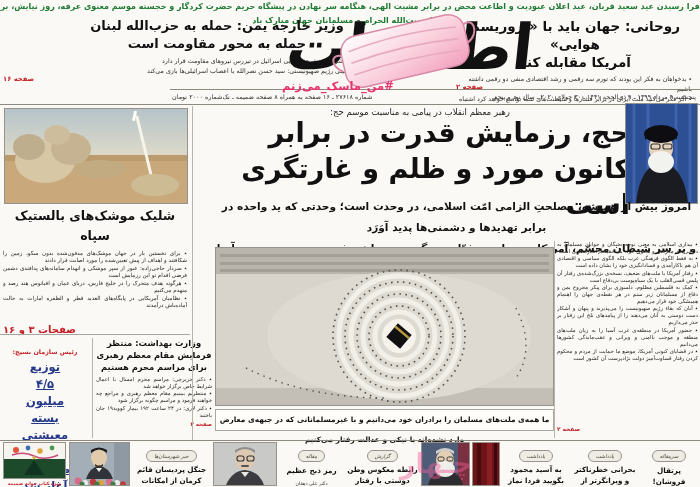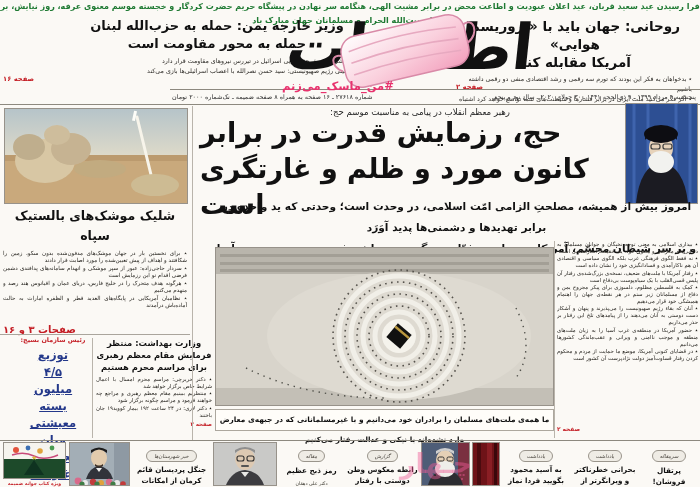--- a/index.html
+++ b/index.html
@@ -14,21 +14,21 @@
   .topstrip{width:700px;height:14px;line-height:14px;font-size:8px;font-weight:bold;
             color:#1f7a33;text-align:center;letter-spacing:-0.2px;}
   .headline-lg{font-size:13.5px;font-weight:bold;line-height:18px;text-align:center;}
   .tinybul{font-size:6.3px;color:#2e2c28;line-height:1.55;}
   .bl::before{content:"٭ ";}
   .logo-text{font-size:60px;font-weight:900;line-height:76px;text-align:center;
              transform:skewX(-6deg) scaleY(1.05);letter-spacing:-2px;}
   .hashtag{font-size:11.5px;font-weight:bold;color:#e8336e;}
   .dateline{font-size:6.4px;color:#2a2a2a;white-space:nowrap;}
   .kicker{font-size:8.6px;color:#222;text-align:center;}
-  .mainhead{font-size:27px;font-weight:900;line-height:36px;text-align:left;letter-spacing:-0.5px;}
+  .mainhead{font-size:27px;font-weight:900;line-height:36px;text-align:right;letter-spacing:-0.5px;}
   .leadbody{font-size:10.6px;font-weight:bold;line-height:21px;text-align:center;letter-spacing:-0.2px;}
   .micro{font-size:5.4px;line-height:1.32;color:#26241f;}
   .micro2{font-size:5.6px;line-height:1.34;color:#26241f;}
   .capbig{font-size:12.6px;font-weight:bold;line-height:20px;text-align:center;}
   .pageref{font-weight:bold;}
   .kcaption{font-size:7.4px;font-weight:bold;line-height:11px;text-align:center;color:#111;}
   .subhead-blue{color:#24388a;font-size:11.5px;font-weight:bold;line-height:17px;text-align:center;}
   .subhead-sm{font-size:8.4px;font-weight:bold;line-height:12px;text-align:center;}
   .tab{display:inline-block;border:1px solid #9a958c;border-radius:7px;background:#efece5;
        color:#4a463f;font-size:5.2px;line-height:8px;padding:1px 7px;font-style:italic;}
@@ -111,21 +111,21 @@
   </div>
   <div class="abs micro2 j" style="top:250px;left:3px;width:184px;height:74px;overflow:hidden;">
     <div class="bl">برای نخستین بار در جهان موشک‌های مدفون‌شده بدون سکو، زمین را شکافتند و اهداف از پیش تعیین‌شده را مورد اصابت قرار دادند</div>
     <div class="bl">سردار حاجی‌زاده: عبور از سپر موشکی و انهدام سامانه‌های پدافندی دشمن فرضی اقدام نو این رزمایش است</div>
     <div class="bl">هرگونه هدف متحرک را در خلیج فارس، دریای عمان و اقیانوس هند رصد و منهدم می‌کنیم</div>
     <div class="bl">نظامیان آمریکایی در پایگاه‌های العدید قطر و الظفره امارات به حالت آماده‌باش درآمدند</div>
   </div>
   <div class="abs red pageref" style="top:324px;left:3px;font-size:10px;">صفحات ۳ و ۱۶</div>
   <div class="abs hline" style="top:334px;left:0;width:190px;background:#aaa59c;"></div>
 
-  <div class="abs" style="top:336px;left:0;width:90px;height:100px;margin-left:8px;">
+  <div class="abs" style="top:348px;left:0;width:90px;height:100px;">
     <div class="red c" style="font-size:6.4px;font-weight:bold;">رئیس سازمان بسیج:</div>
     <div class="subhead-blue" style="margin-top:3px;padding:0 20px;text-decoration:underline;">توزیع ۴/۵ میلیون بسته معیشتی میان محرومان آغاز شد</div>
     <div class="red c pageref" style="font-size:5.6px;margin-top:4px;">صفحه ۲</div>
   </div>
   <div class="abs vline" style="top:338px;left:92px;height:100px;"></div>
 
   <div class="abs" style="top:337px;left:96px;width:116px;height:102px;">
     <div class="subhead-sm">وزارت بهداشت: منتظر فرمایش مقام معظم رهبری برای مراسم محرم هستیم</div>
     <div class="micro j" style="margin-top:3px;">
       <div class="bl">دکتر حریرچی: مراسم محرم امسال با اعمال شرایط خاص برگزار خواهد شد</div>

